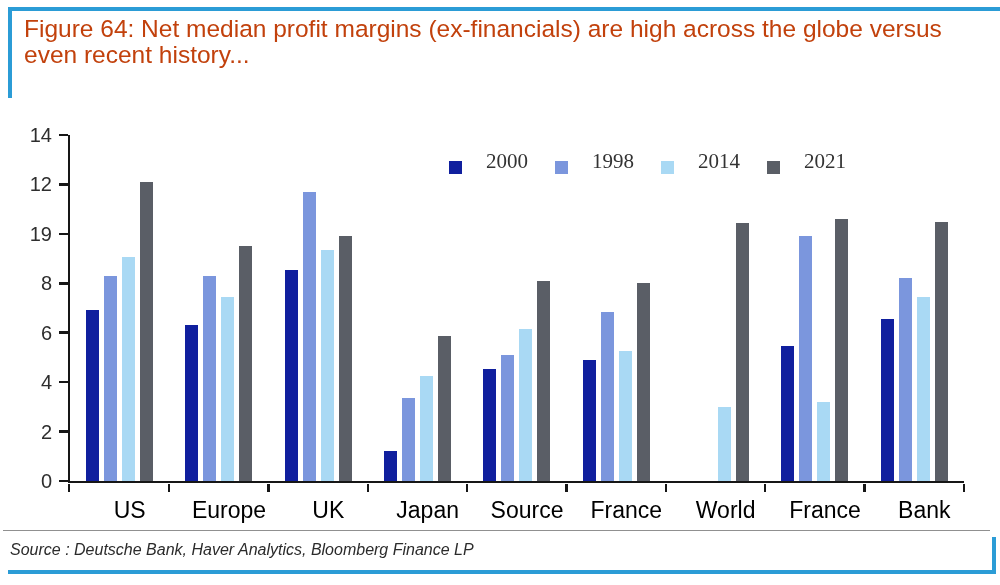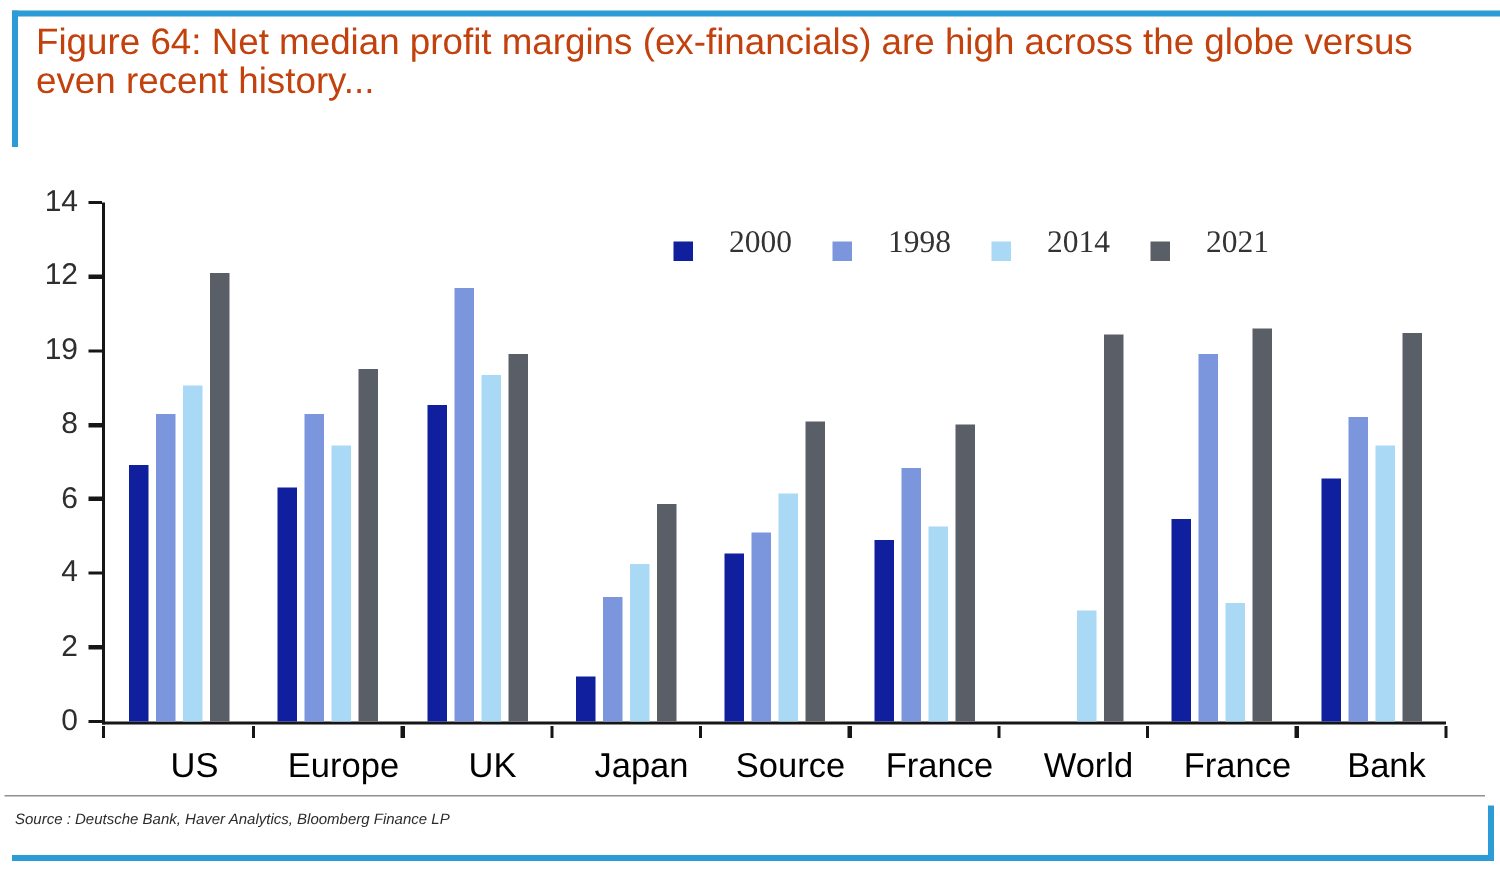--- a/index.html
+++ b/index.html
@@ -40,21 +40,21 @@
     position:absolute; left:449px; top:149px;
     display:flex; align-items:center; gap:27px;
     font-size:21px; color:#333333;
   }
   .legend-item { display:flex; align-items:flex-end; gap:24px;font-family:Liberation Serif, serif; }
   .legend-swatch { width:13px; height:13px; flex:0 0 13px; }
   
   .separator { position:absolute; left:3px; top:530px; width:987px; height:1px; background:#909090; }
   .source-text {
     position:absolute; left:10px; top:541px;
-    font-size:10px; font-style:italic; color:#2b2b2b;
+    font-size:16px; font-style:italic; color:#2b2b2b;
   }
   .bottom-border { position:absolute; left:8px; top:570px; width:988px; height:4px; background:#2b9cd6; }
   .right-stub    { position:absolute; left:992px; top:537px; width:4px; height:37px; background:#2b9cd6; }
 </style>
 </head>
 <body>
 
 <div class="frame">
 
   <div class="top-border"></div>

